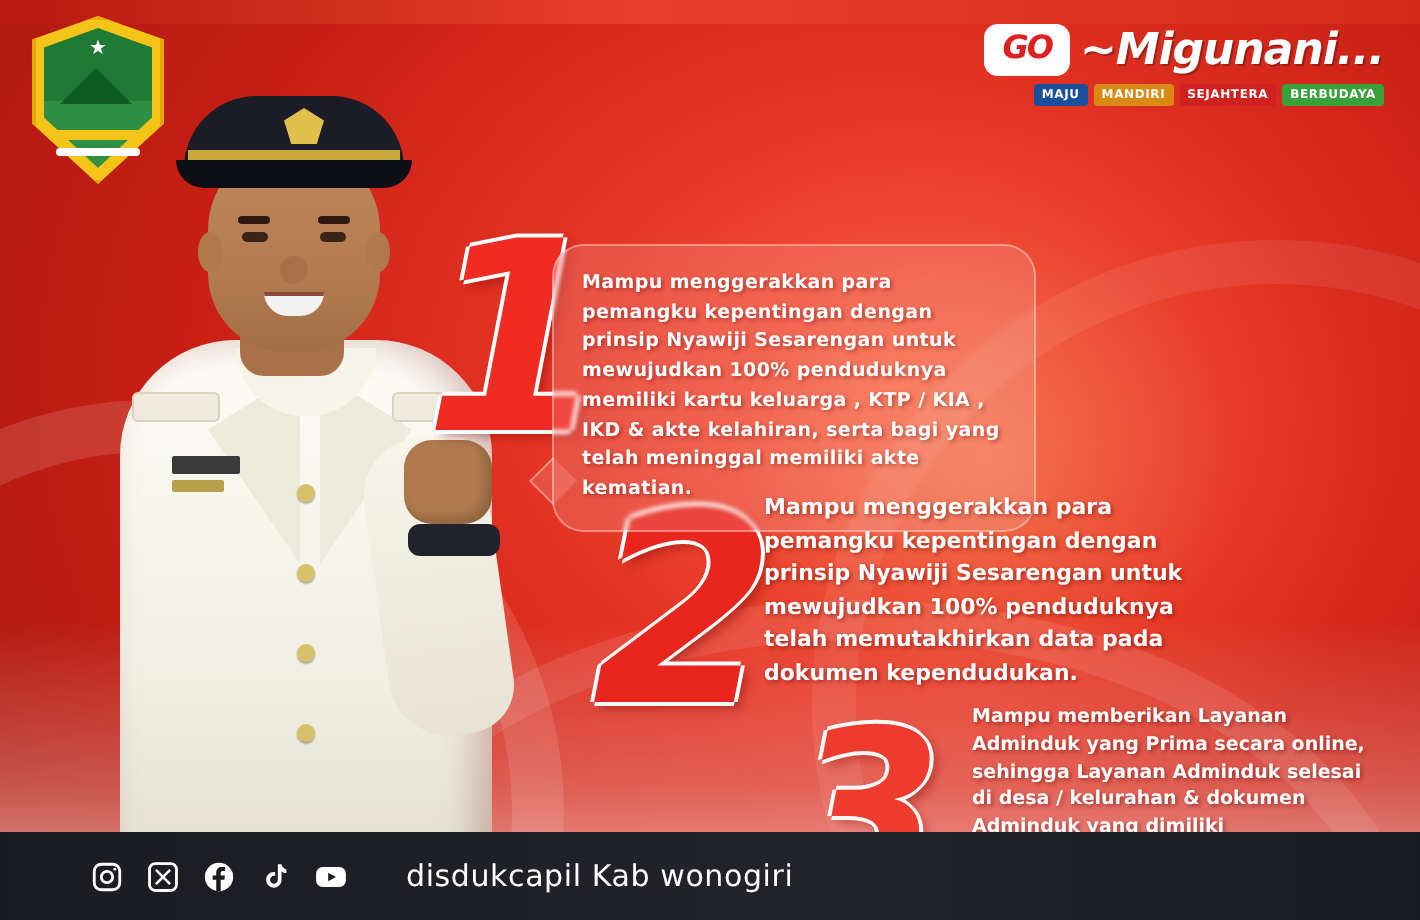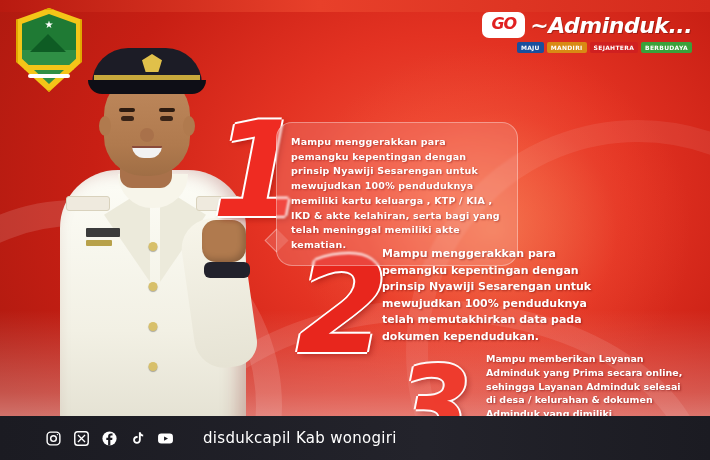--- a/index.html
+++ b/index.html
@@ -551,21 +551,21 @@
     <div class="shield"></div>
     <div class="inner"></div>
     <div class="star">★</div>
     <div class="mountain"></div>
     <div class="band"></div>
     <div class="band2"></div>
   </div>
 
   <div class="gologo">
     <span class="go">GO</span>
-    <span class="nyawiji">~Adminduk...</span>
+    <span class="nyawiji">~Migunani...</span>
   </div>
   <div class="gologo-sub">
     <span class="chip-1">MAJU</span>
     <span class="chip-2">MANDIRI</span>
     <span class="chip-3">SEJAHTERA</span>
     <span class="chip-4">BERBUDAYA</span>
   </div>
 
 
   <div class="figure">

